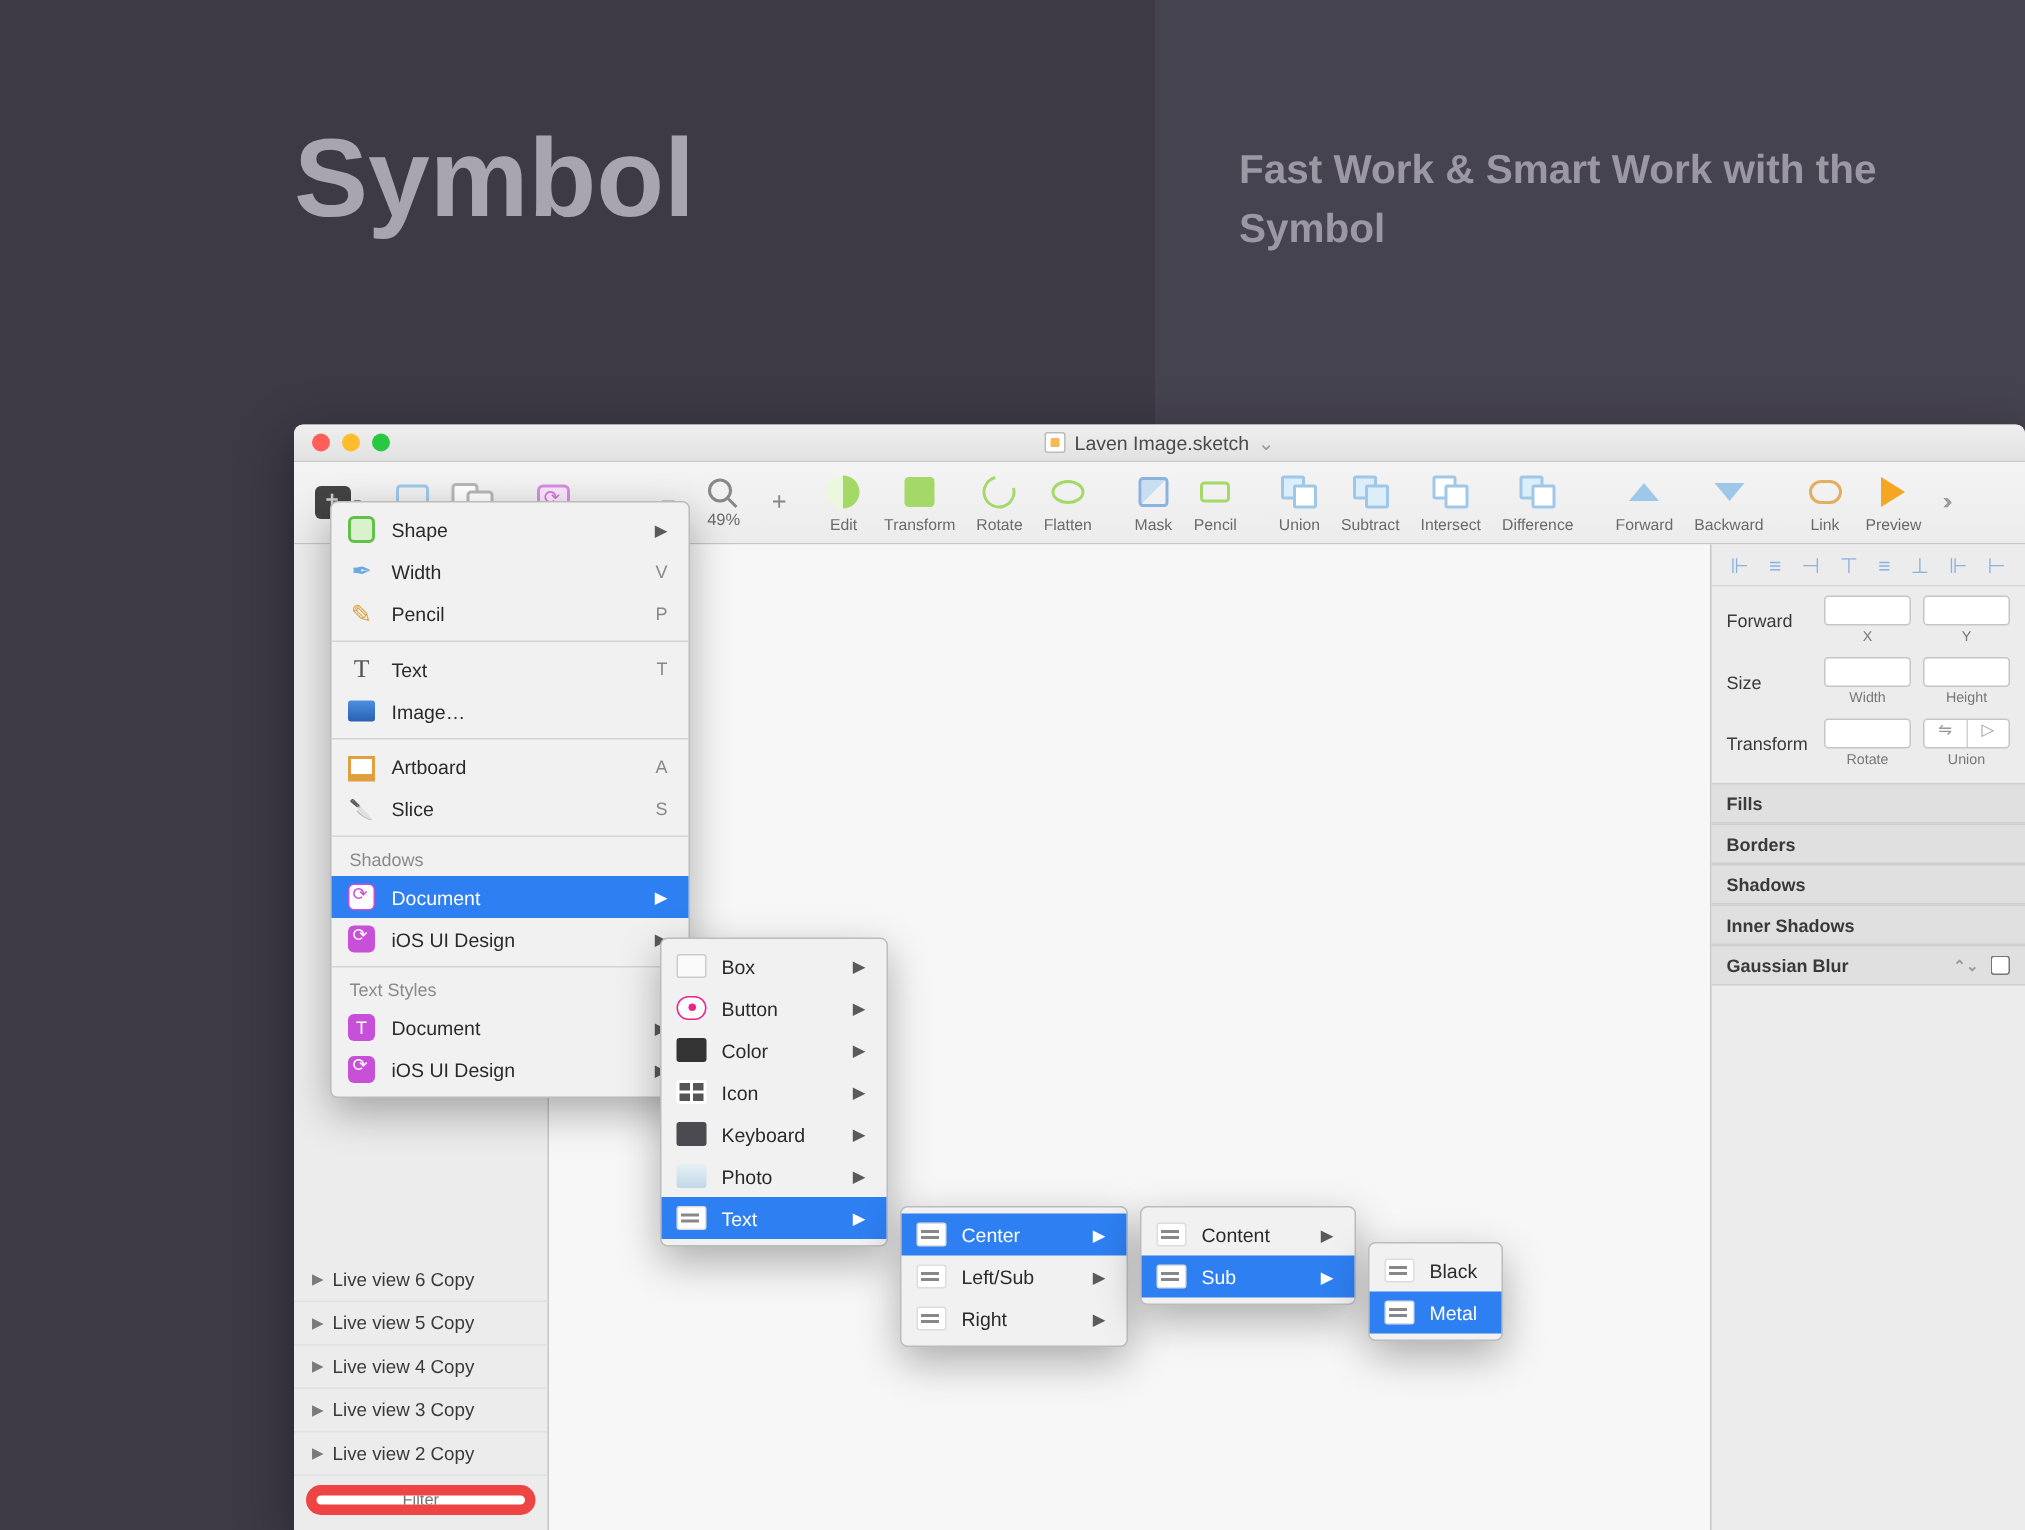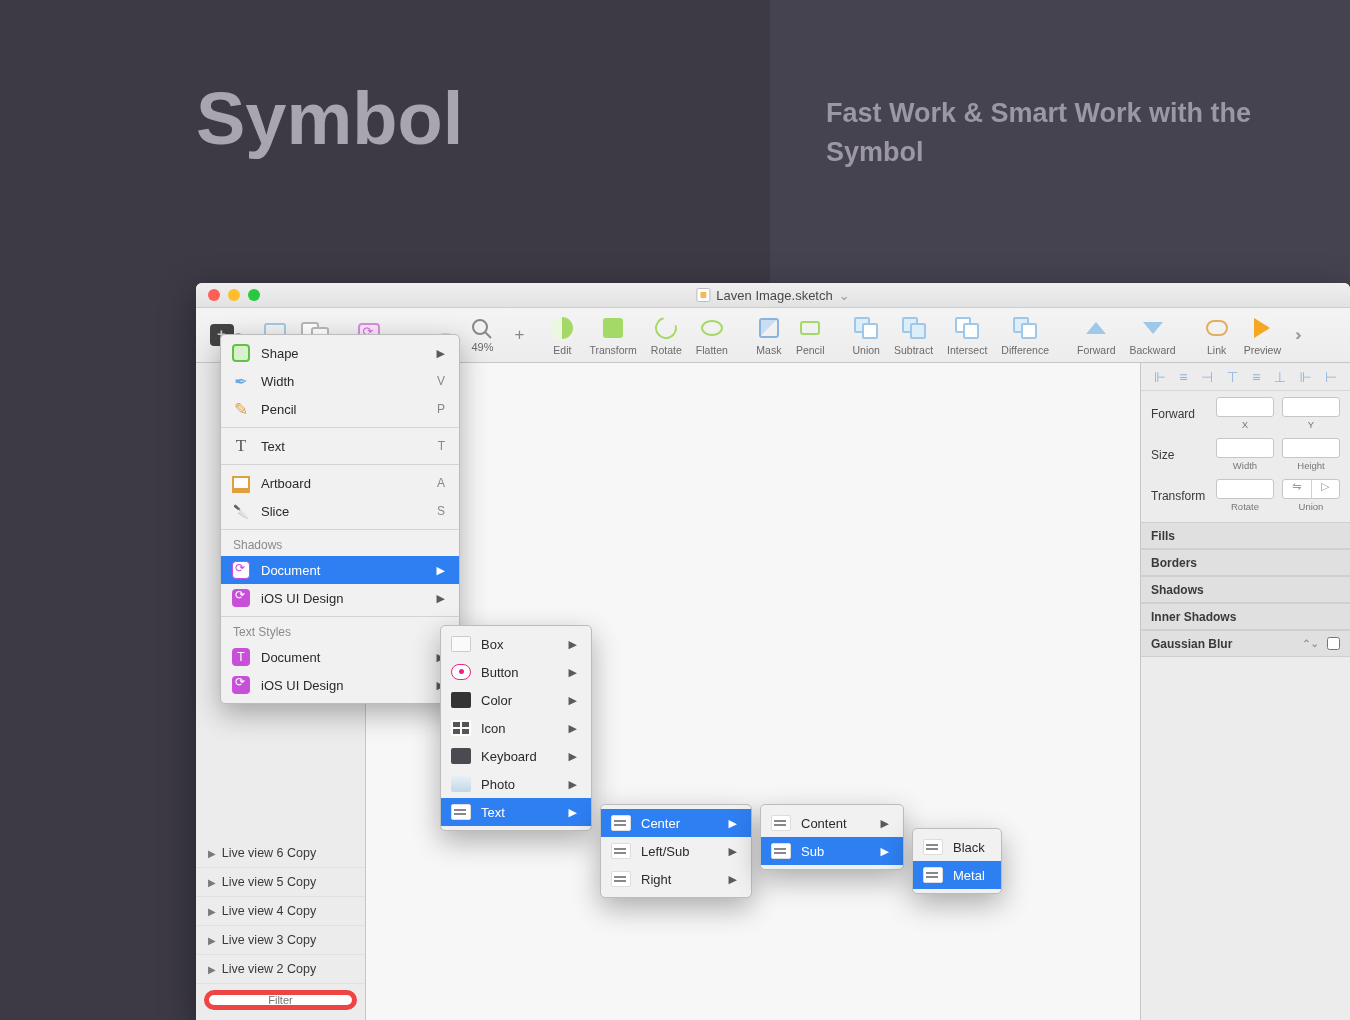--- a/index.html
+++ b/index.html
@@ -58,21 +58,21 @@
 .play-ic { width: 0; height: 0; border-top: 10px solid transparent; border-bottom: 10px solid transparent; border-left: 16px solid #f5a623; }
 .chev2 { font-size: 16px; color: #999; letter-spacing: -4px; }
 
 .body-area { position: relative; height: calc(100% - 80px); display: flex; }
 .canvas { flex: 1; background: #f7f7f7; }
 
 .left-panel { width: 170px; background: #ececec; border-right: 1px solid #c6c6c6; display: flex; flex-direction: column; justify-content: flex-end; }
 .layer-item { height: 29px; display: flex; align-items: center; font-size: 12.5px; color: #3a3a3a; padding-left: 12px; border-bottom: 1px solid #e0e0e0; cursor: pointer; }
 .layer-item .tri { color: #7a7a7a; font-size: 10px; margin-right: 6px; }
 .filter-row { padding: 6px 8px 10px; }
-.filter-input { width: 100%; height: 20px; border: 5px solid #ef4444; border-radius: 10px; background: #fff; font-size: 11px; text-align: center; color: #888; }
+.filter-input { width: 100%; height: 20px; border: 7px solid #ef4444; border-radius: 10px; background: #fff; font-size: 11px; text-align: center; color: #888; }
 
 .inspector { width: 210px; background: #ececec; border-left: 1px solid #c6c6c6; font-size: 11.5px; color: #3a3a3a; }
 .align-row { height: 28px; border-bottom: 1px solid #d7d7d7; display: flex; align-items: center; justify-content: space-around; padding: 0 6px; }
 .align-row span { color: #8bb3e0; font-size: 14px; cursor: pointer; }
 .prop-row { display: flex; align-items: center; padding: 6px 10px 2px; gap: 8px; }
 .prop-row .lbl { width: 58px; font-size: 12px; }
 .prop-field { flex: 1; display: flex; flex-direction: column; align-items: center; }
 .prop-field input { width: 58px; height: 20px; border: 1px solid #c6c6c6; border-radius: 3px; background: #fff; font-size: 11px; text-align: center; }
 .prop-field .sub { font-size: 9.5px; color: #777; margin-top: 2px; }
 .flip-box { width: 58px; height: 20px; border: 1px solid #c6c6c6; border-radius: 3px; background: #fff; display: flex; }
@@ -391,20 +391,26 @@
       <span class="short">P</span>
     </div>
   <div class="menu-sep"></div>
   <div class="menu-item">
       <span class="micon">
         <span class="text-t">T</span>
       </span>
       <span>Text</span>
       <span class="short">T</span>
     </div>
+  <div class="menu-item">
+      <span class="micon">
+        <span class="img-ic"></span>
+      </span>
+      <span>Image…</span>
+    </div>
   <div class="menu-sep"></div>
   <div class="menu-item">
       <span class="micon">
         <span class="art-ic"></span>
       </span>
       <span>Artboard</span>
       <span class="short">A</span>
     </div>
   <div class="menu-item">
       <span class="micon slice-ic"></span>

